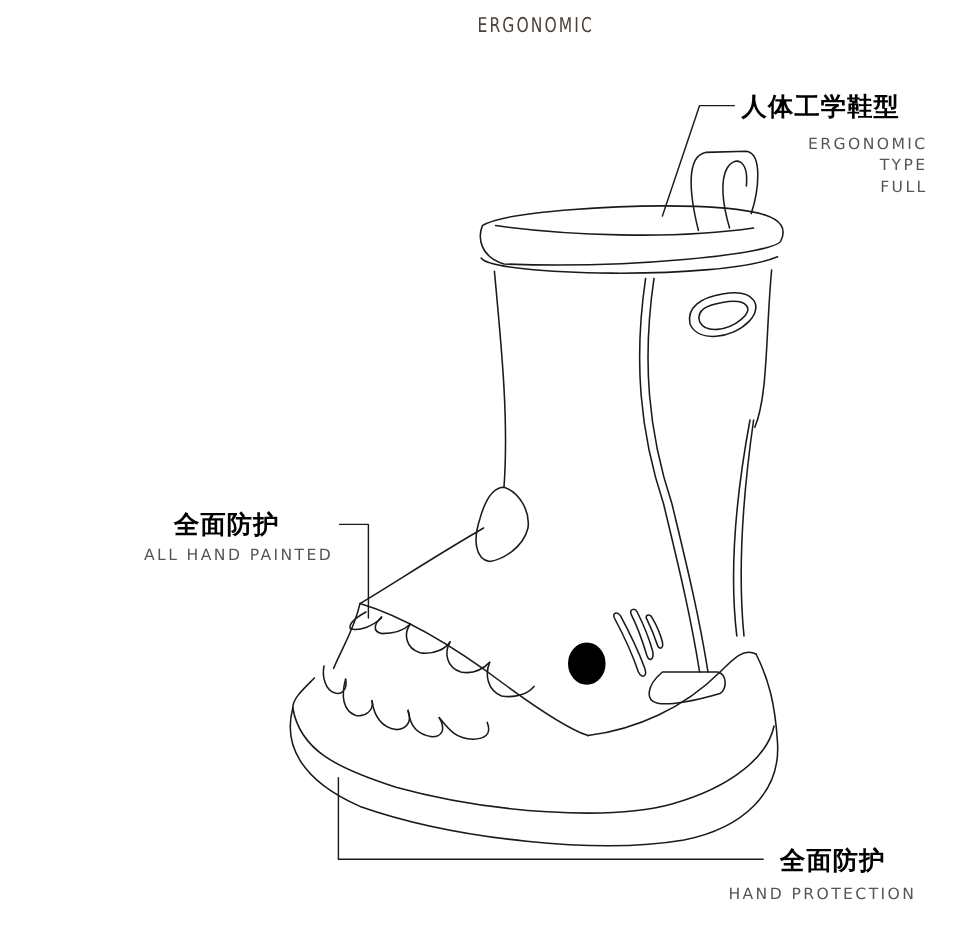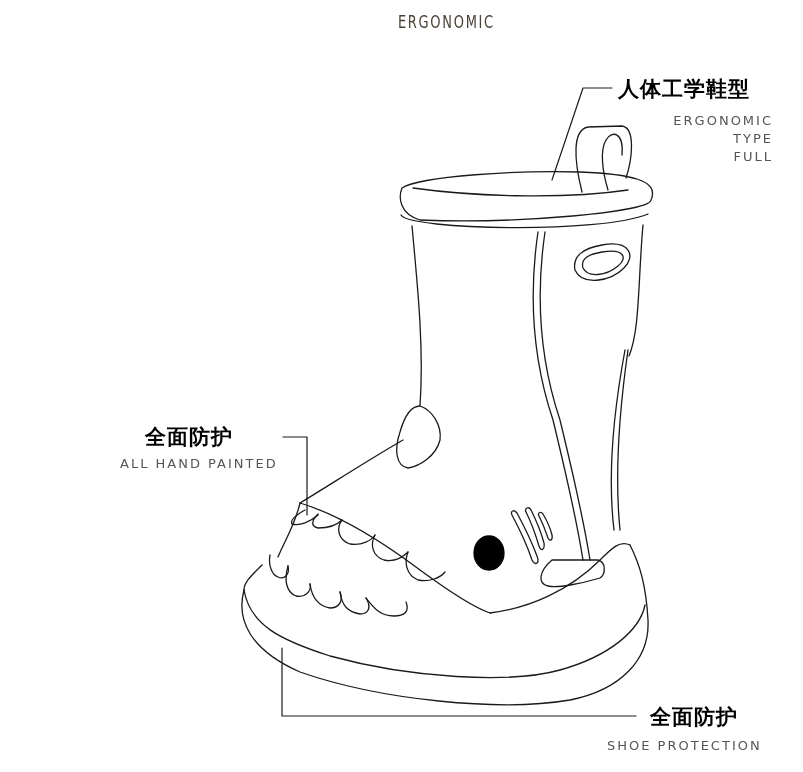--- a/index.html
+++ b/index.html
@@ -91,13 +91,13 @@
 <div class="en" style="right:30px; top:112px; text-align:right;">
   <div>ERGONOMIC</div>
   <div>TYPE</div>
   <div>FULL</div>
 </div>
 
 <div class="cn" style="left:145px; top:423px;">全面防护</div>
 <div class="en" style="left:120px; top:455px;">ALL HAND PAINTED</div>
 
 <div class="cn" style="left:650px; top:703px;font-family:Liberation Mono, monospace;">全面防护</div>
-<div class="en" style="left:607px; top:737px;">SHOE PROTECTION</div>
+<div class="en" style="left:607px; top:737px;">HAND PROTECTION</div>
 
 </body></html>

